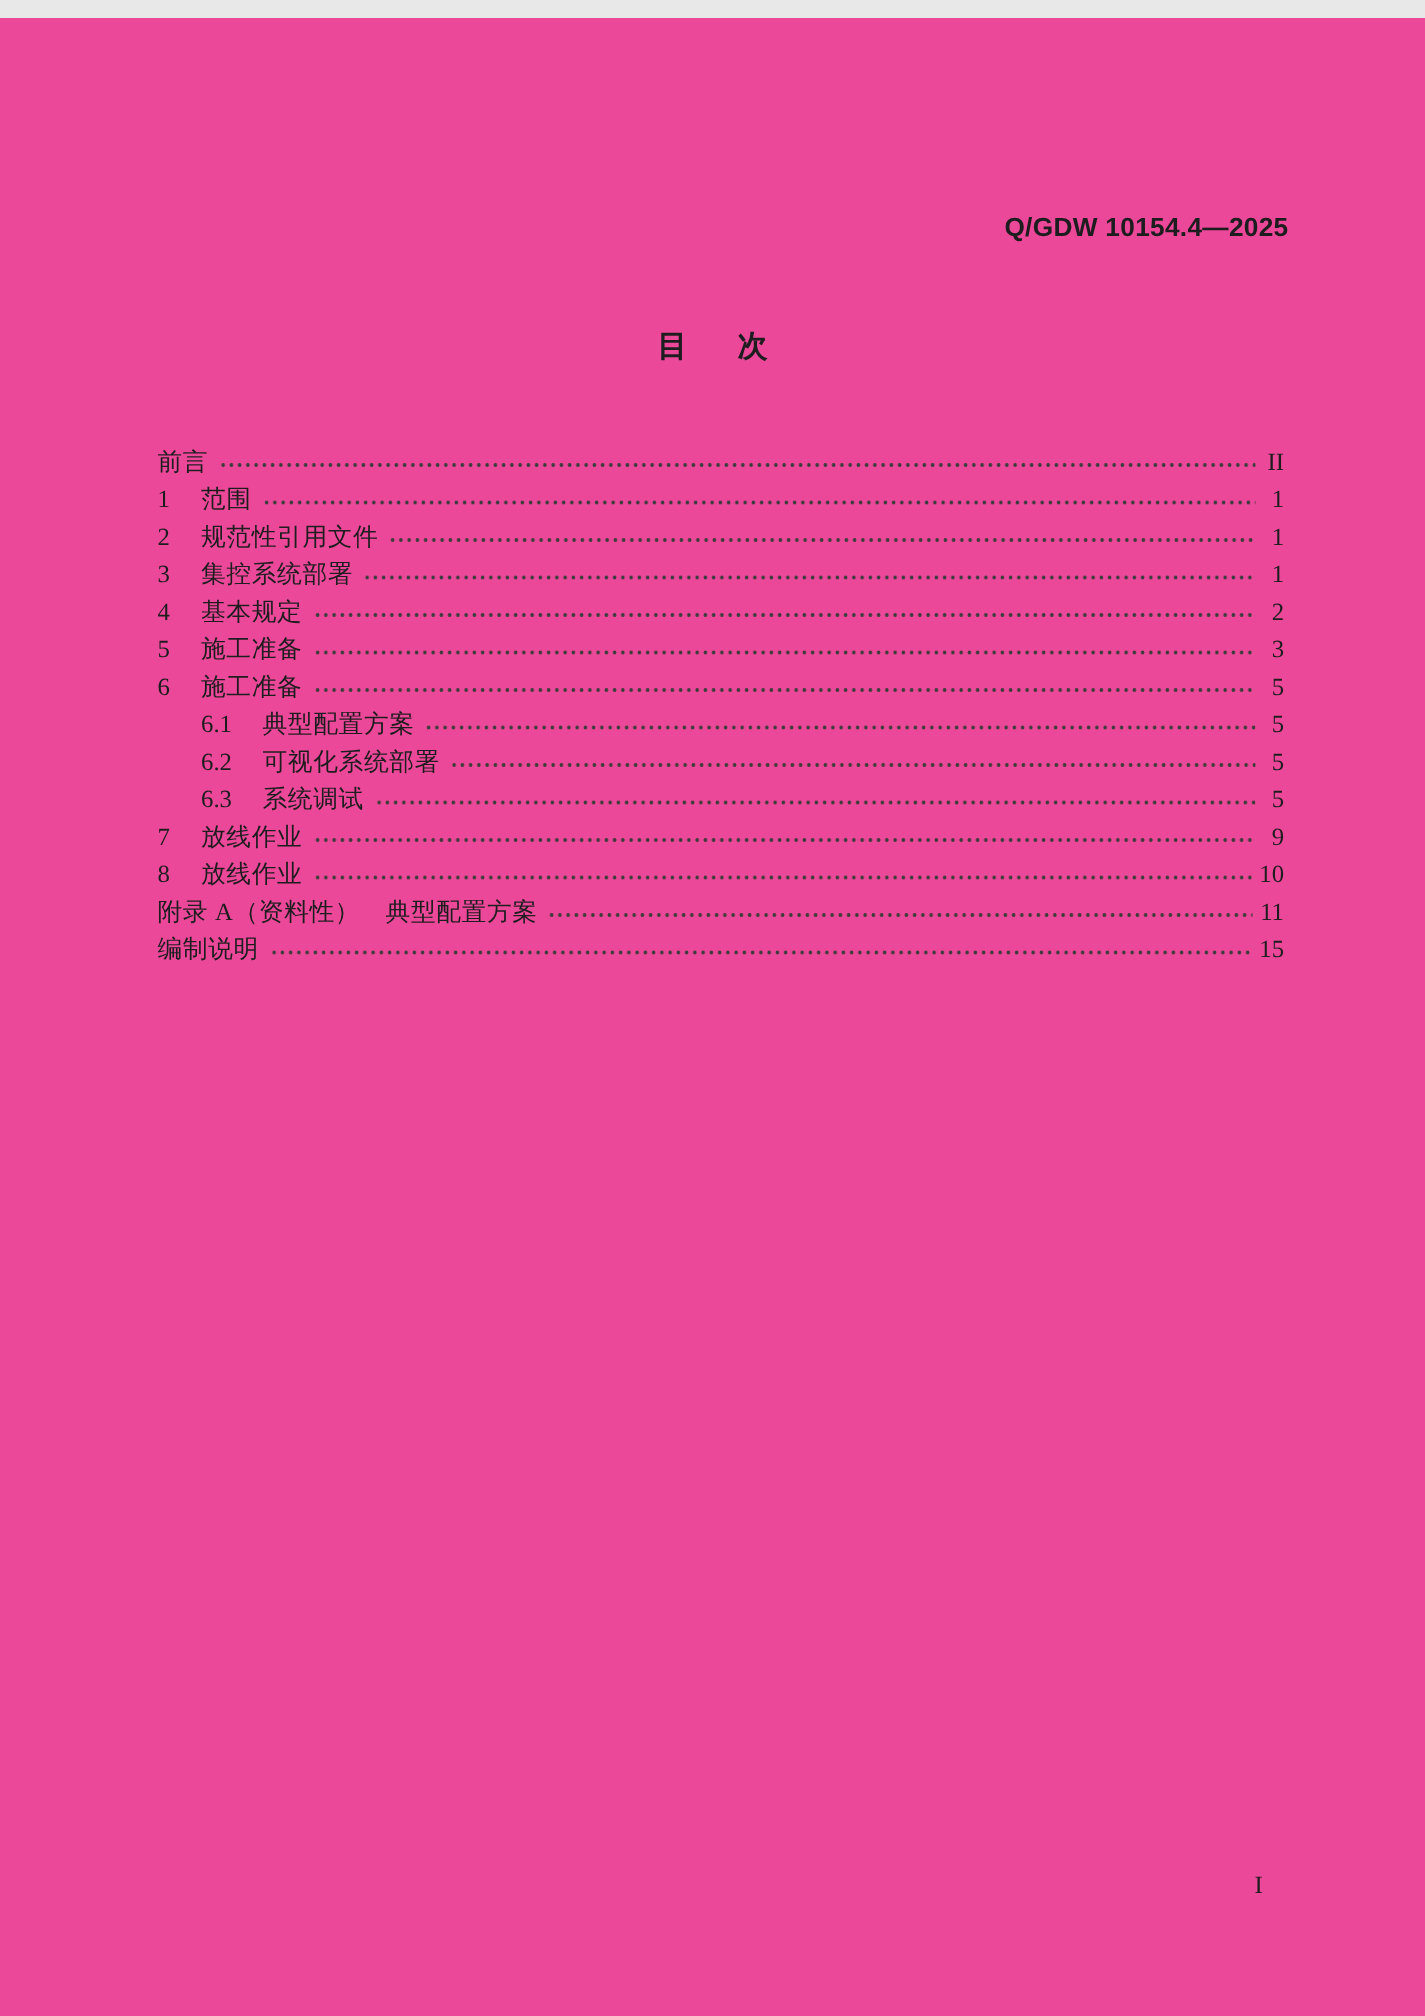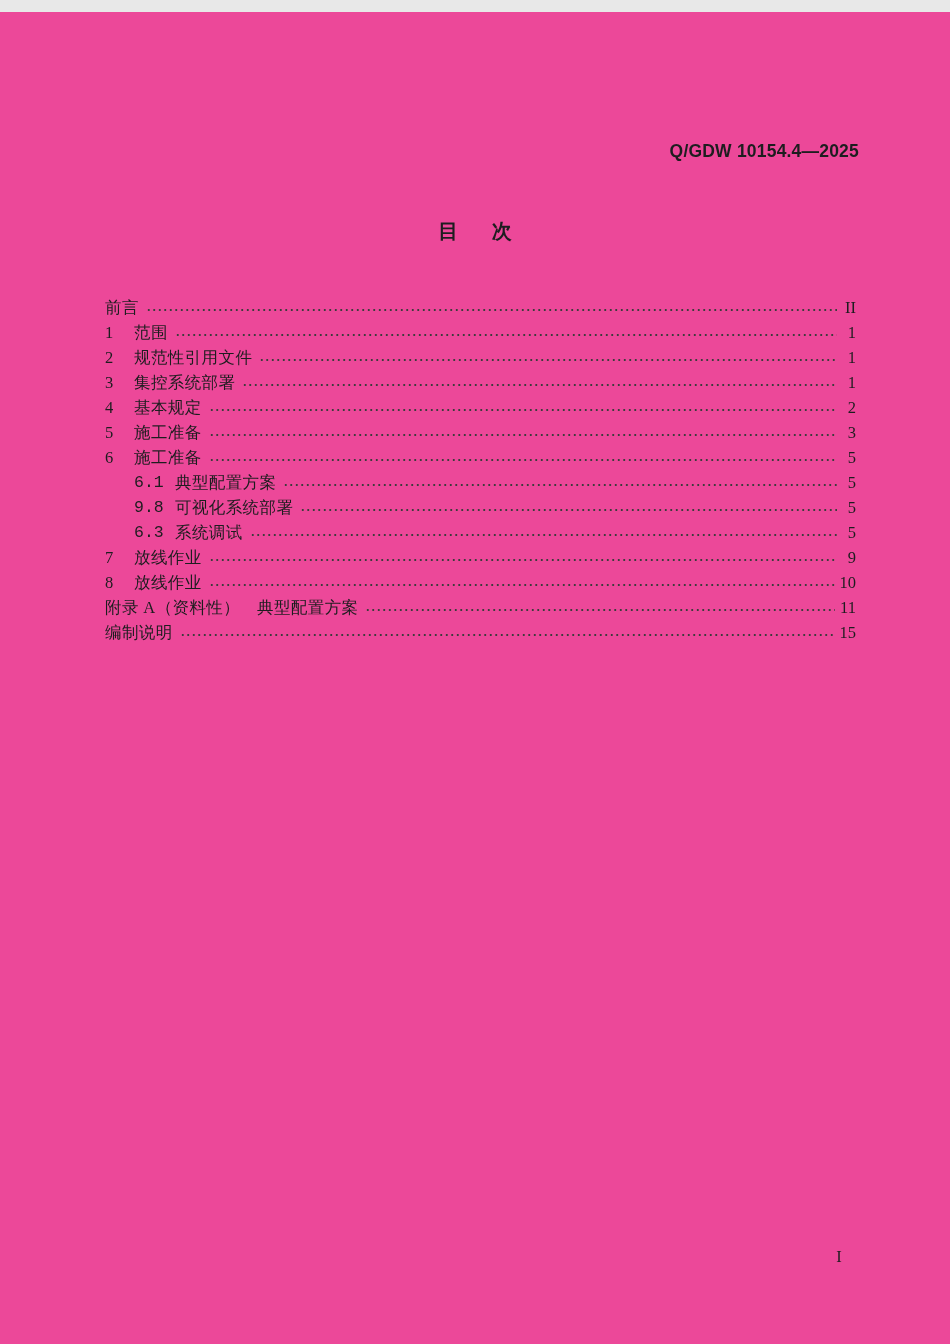--- a/index.html
+++ b/index.html
@@ -38,21 +38,21 @@
   }
   .toc-row{
     display:flex;
     align-items:flex-end;
     height:25px;
     line-height:25px;
     font-size:16.5px;
   }
   .toc-row .num{flex:0 0 auto;width:29px;}
   .toc-row.level2{padding-left:29px;}
-  .toc-row.level2 .num{width:41px;font-family:Liberation Mono, monospace;}
+  .toc-row.level2 .num{width:41px;}
   .toc-row .label{flex:0 0 auto;letter-spacing:.4px;}
   .toc-row .leader{
     flex:1 1 auto;
     align-self:stretch;
     margin:0 5px 0 7px;
     background-image:radial-gradient(circle, #3c3c3c 1px, rgba(0,0,0,0) 1.4px);
     background-size:5.5px 5.5px;
     background-repeat:repeat-x;
     background-position:0 12px;
   }
@@ -119,21 +119,21 @@
         <span class="leader"></span>
         <span class="pageno">5</span>
       </div>
       <div class="toc-row level2">
         <span class="num">6.1</span>
         <span class="label">典型配置方案</span>
         <span class="leader"></span>
         <span class="pageno">5</span>
       </div>
       <div class="toc-row level2">
-        <span class="num">9.8</span>
+        <span class="num">6.2</span>
         <span class="label">可视化系统部署</span>
         <span class="leader"></span>
         <span class="pageno">5</span>
       </div>
       <div class="toc-row level2">
         <span class="num">6.3</span>
         <span class="label">系统调试</span>
         <span class="leader"></span>
         <span class="pageno">5</span>
       </div>

